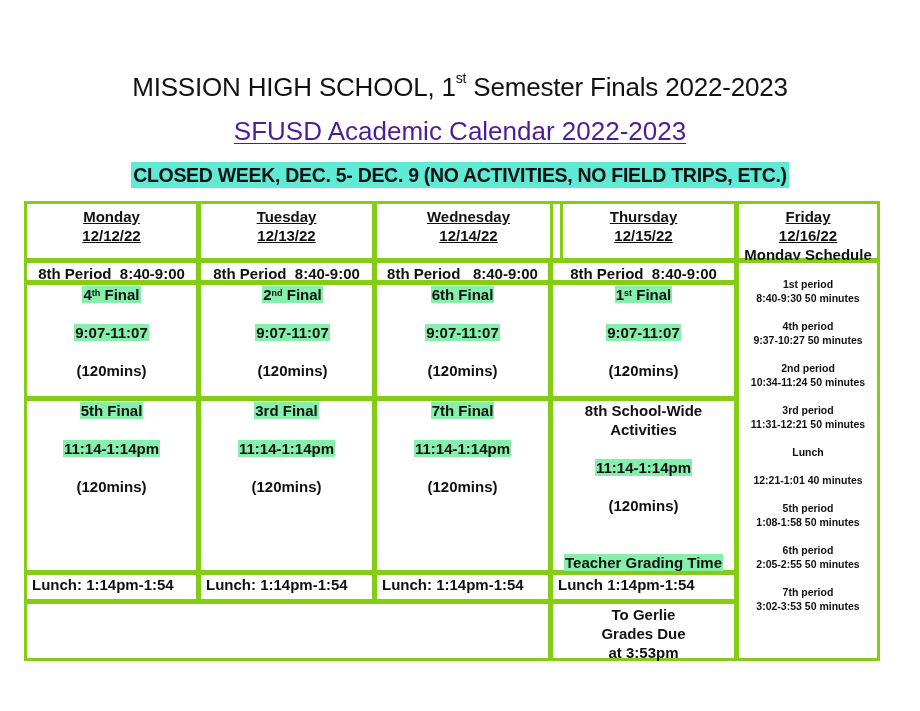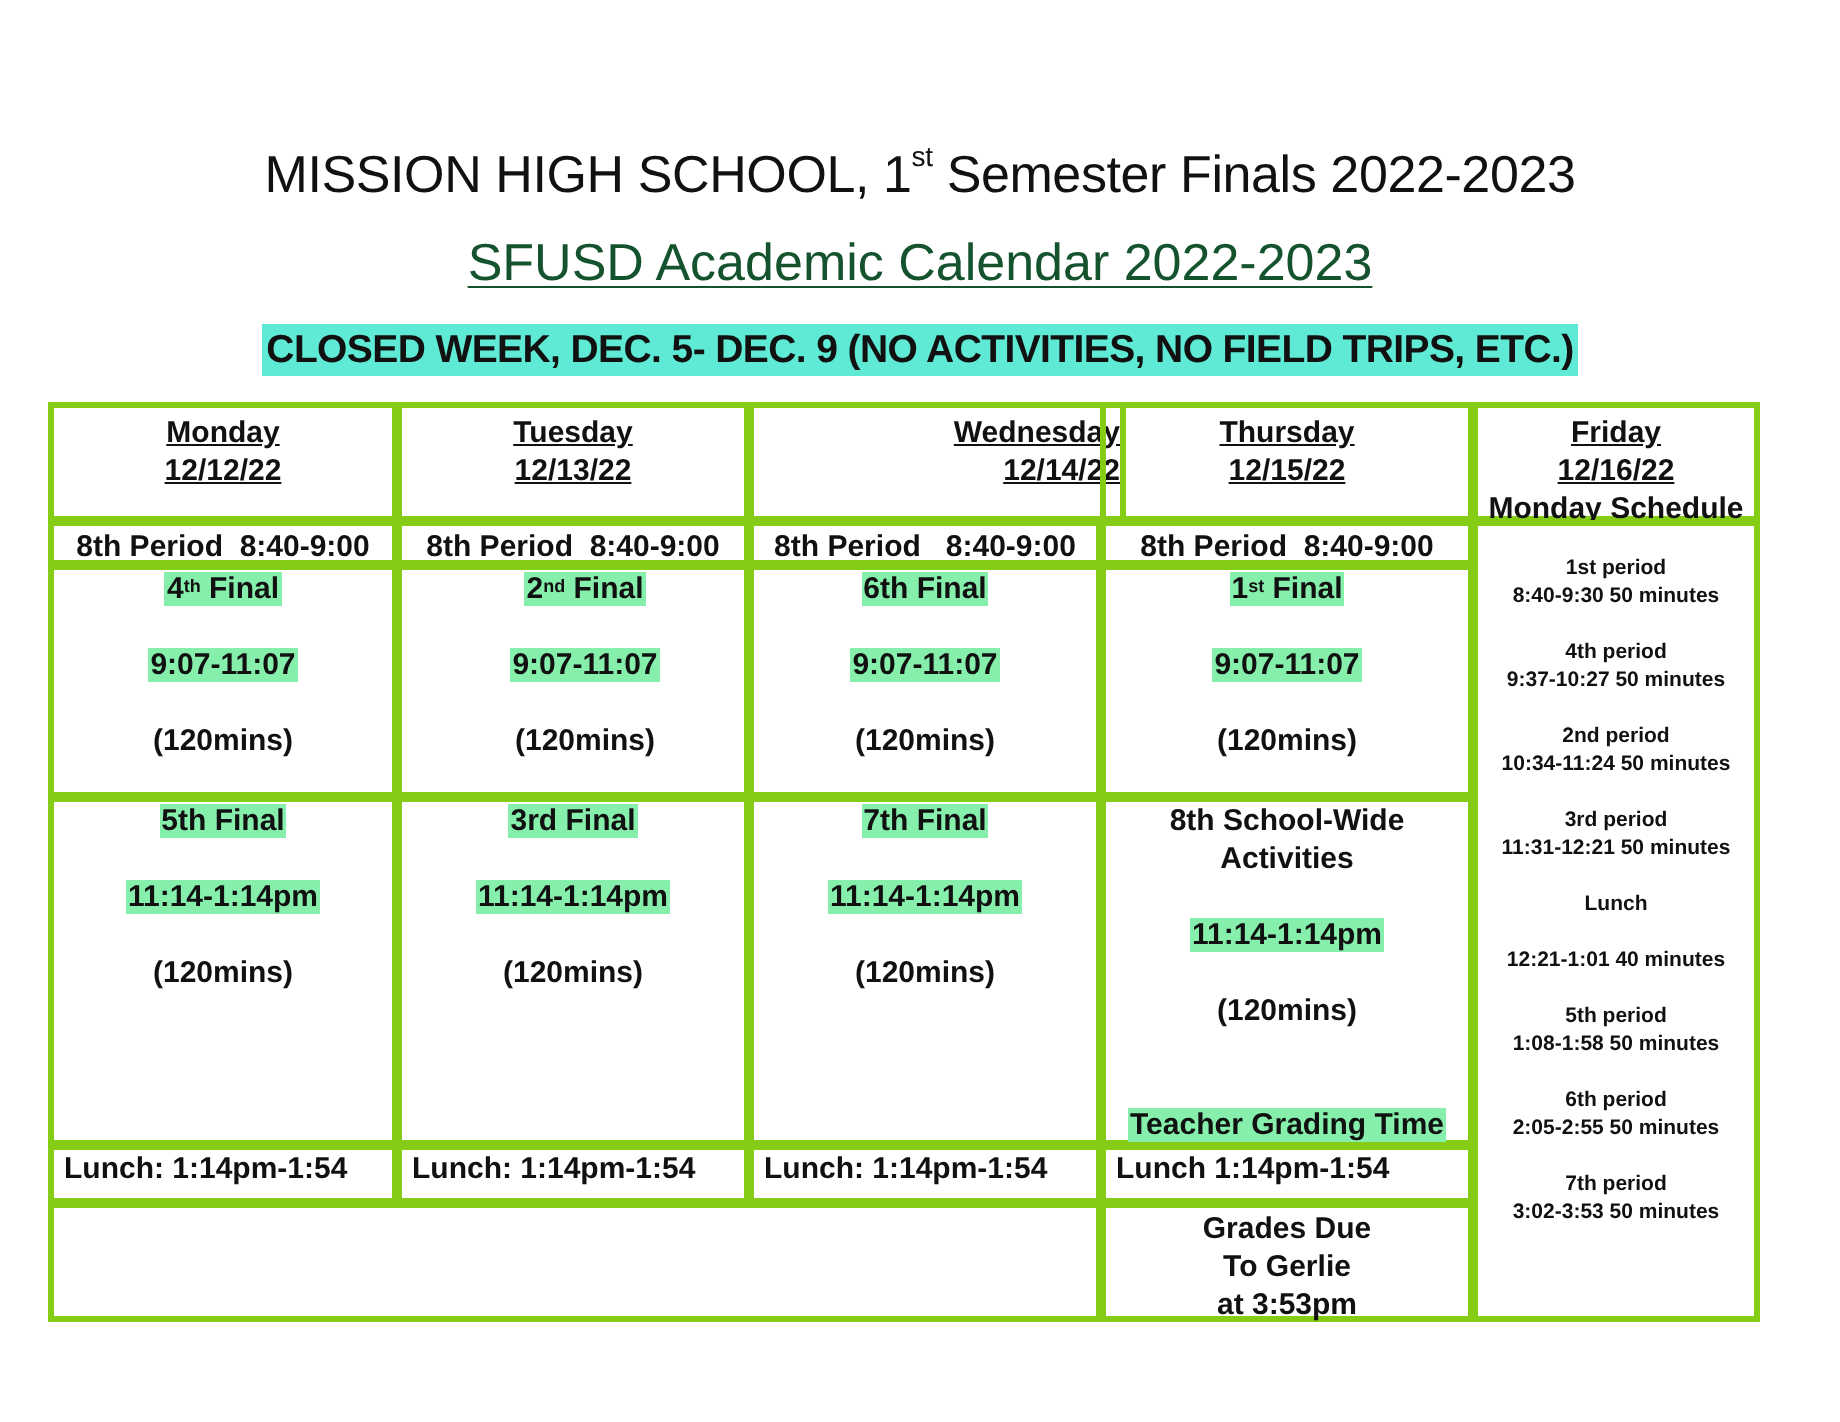--- a/index.html
+++ b/index.html
@@ -1,20 +1,20 @@
 <!DOCTYPE html>
 <html><head>
 <meta charset="utf-8">
 <style>
   html, body { margin:0; padding:0; background:#ffffff; }
   body { width:920px; height:711px; position:relative; overflow:hidden; font-family:"Liberation Sans", sans-serif; color:#111; }
   .title { position:absolute; top:72px; left:0; width:920px; text-align:center; font-size:26px; font-family:"Liberation Sans", sans-serif; color:#111; letter-spacing:-0.2px; }
   .title sup { font-size:14px; vertical-align:top; position:relative; top:-2px; }
   .link { position:absolute; top:116px; left:0; width:920px; text-align:center; font-size:26px; color:#2a5db0; }
-  .link a { color:#14532d; text-decoration:underline; text-decoration-thickness:1px; text-underline-offset:3px; }
+  .link a { color:#4c1d95; text-decoration:underline; text-decoration-thickness:1px; text-underline-offset:3px; }
   .closed { position:absolute; top:164px; left:0; width:920px; text-align:center; }
   .closed span { background:#5eead4; font-weight:bold; font-size:19.5px; padding:2px 2px; color:#111; letter-spacing:-0.3px; }
 
   .grid { position:absolute; left:24px; top:201px; width:856px; height:460px; }
   .cell { position:absolute; box-sizing:border-box; border:3px solid #84cc16; text-align:center; font-size:15px; font-weight:bold; }
   .hl { background:#86efac; padding:0 1px; }
   .hdr { font-weight:bold; text-decoration:underline; font-size:15px; line-height:19px; padding-top:3px; }
   .line { display:block; line-height:19px; }
   sup.s { font-size:9px; vertical-align:top; position:relative; top:-1px; }
   .fri .item { display:block; font-size:10.5px; line-height:14px; font-weight:bold; }
@@ -31,21 +31,21 @@
 <div class="grid">
 
   <div class="cell hdr" style="left:0;top:0;width:175px;height:60px;">
     <span class="line">Monday</span>
     <span class="line">12/12/22</span>
   </div>
   <div class="cell hdr" style="left:174px;top:0;width:177px;height:60px;">
     <span class="line">Tuesday</span>
     <span class="line">12/13/22</span>
   </div>
-  <div class="cell hdr" style="left:350px;top:0;width:189px;height:60px;text-align:right;">
+  <div class="cell hdr" style="left:350px;top:0;width:189px;height:60px;">
     <span class="line">Wednesday</span>
     <span class="line">12/14/22</span>
   </div>
   <div class="cell hdr" style="left:526px;top:0;width:187px;height:60px;">
     <span class="line">Thursday</span>
     <span class="line">12/15/22</span>
   </div>
   <div class="cell hdr" style="left:712px;top:0;width:144px;height:60px;">
     <span class="line">Friday</span>
     <span class="line">12/16/22</span>
@@ -101,22 +101,22 @@
     <span class="line" style="margin-top:38px;"><span class="hl">Teacher Grading Time</span></span>
   </div>
 
   <div class="cell" style="left:0;top:371px;width:175px;height:30px;line-height:20px;text-align:left;padding-left:5px;"><span>Lunch: 1:14pm-1:54</span></div>
   <div class="cell" style="left:174px;top:371px;width:177px;height:30px;line-height:20px;text-align:left;padding-left:5px;"><span>Lunch: 1:14pm-1:54</span></div>
   <div class="cell" style="left:350px;top:371px;width:177px;height:30px;line-height:20px;text-align:left;padding-left:5px;"><span>Lunch: 1:14pm-1:54</span></div>
   <div class="cell" style="left:526px;top:371px;width:187px;height:30px;line-height:20px;text-align:left;padding-left:5px;"><span>Lunch 1:14pm-1:54</span></div>
 
   <div class="cell" style="left:0;top:400px;width:527px;height:60px;"></div>
   <div class="cell" style="left:526px;top:400px;width:187px;height:60px;padding-top:1px;">
+    <span class="line">To Gerlie</span>
     <span class="line">Grades Due</span>
-    <span class="line">To Gerlie</span>
     <span class="line">at 3:53pm</span>
   </div>
 
   <div class="cell fri" style="left:712px;top:59px;width:144px;height:401px;padding-top:14px;">
     <div style="margin-bottom:14px;">
       <span class="item">1st period</span>
         <span class="item">8:40-9:30 50 minutes</span>
     </div>
     <div style="margin-bottom:14px;">
       <span class="item">4th period</span>

